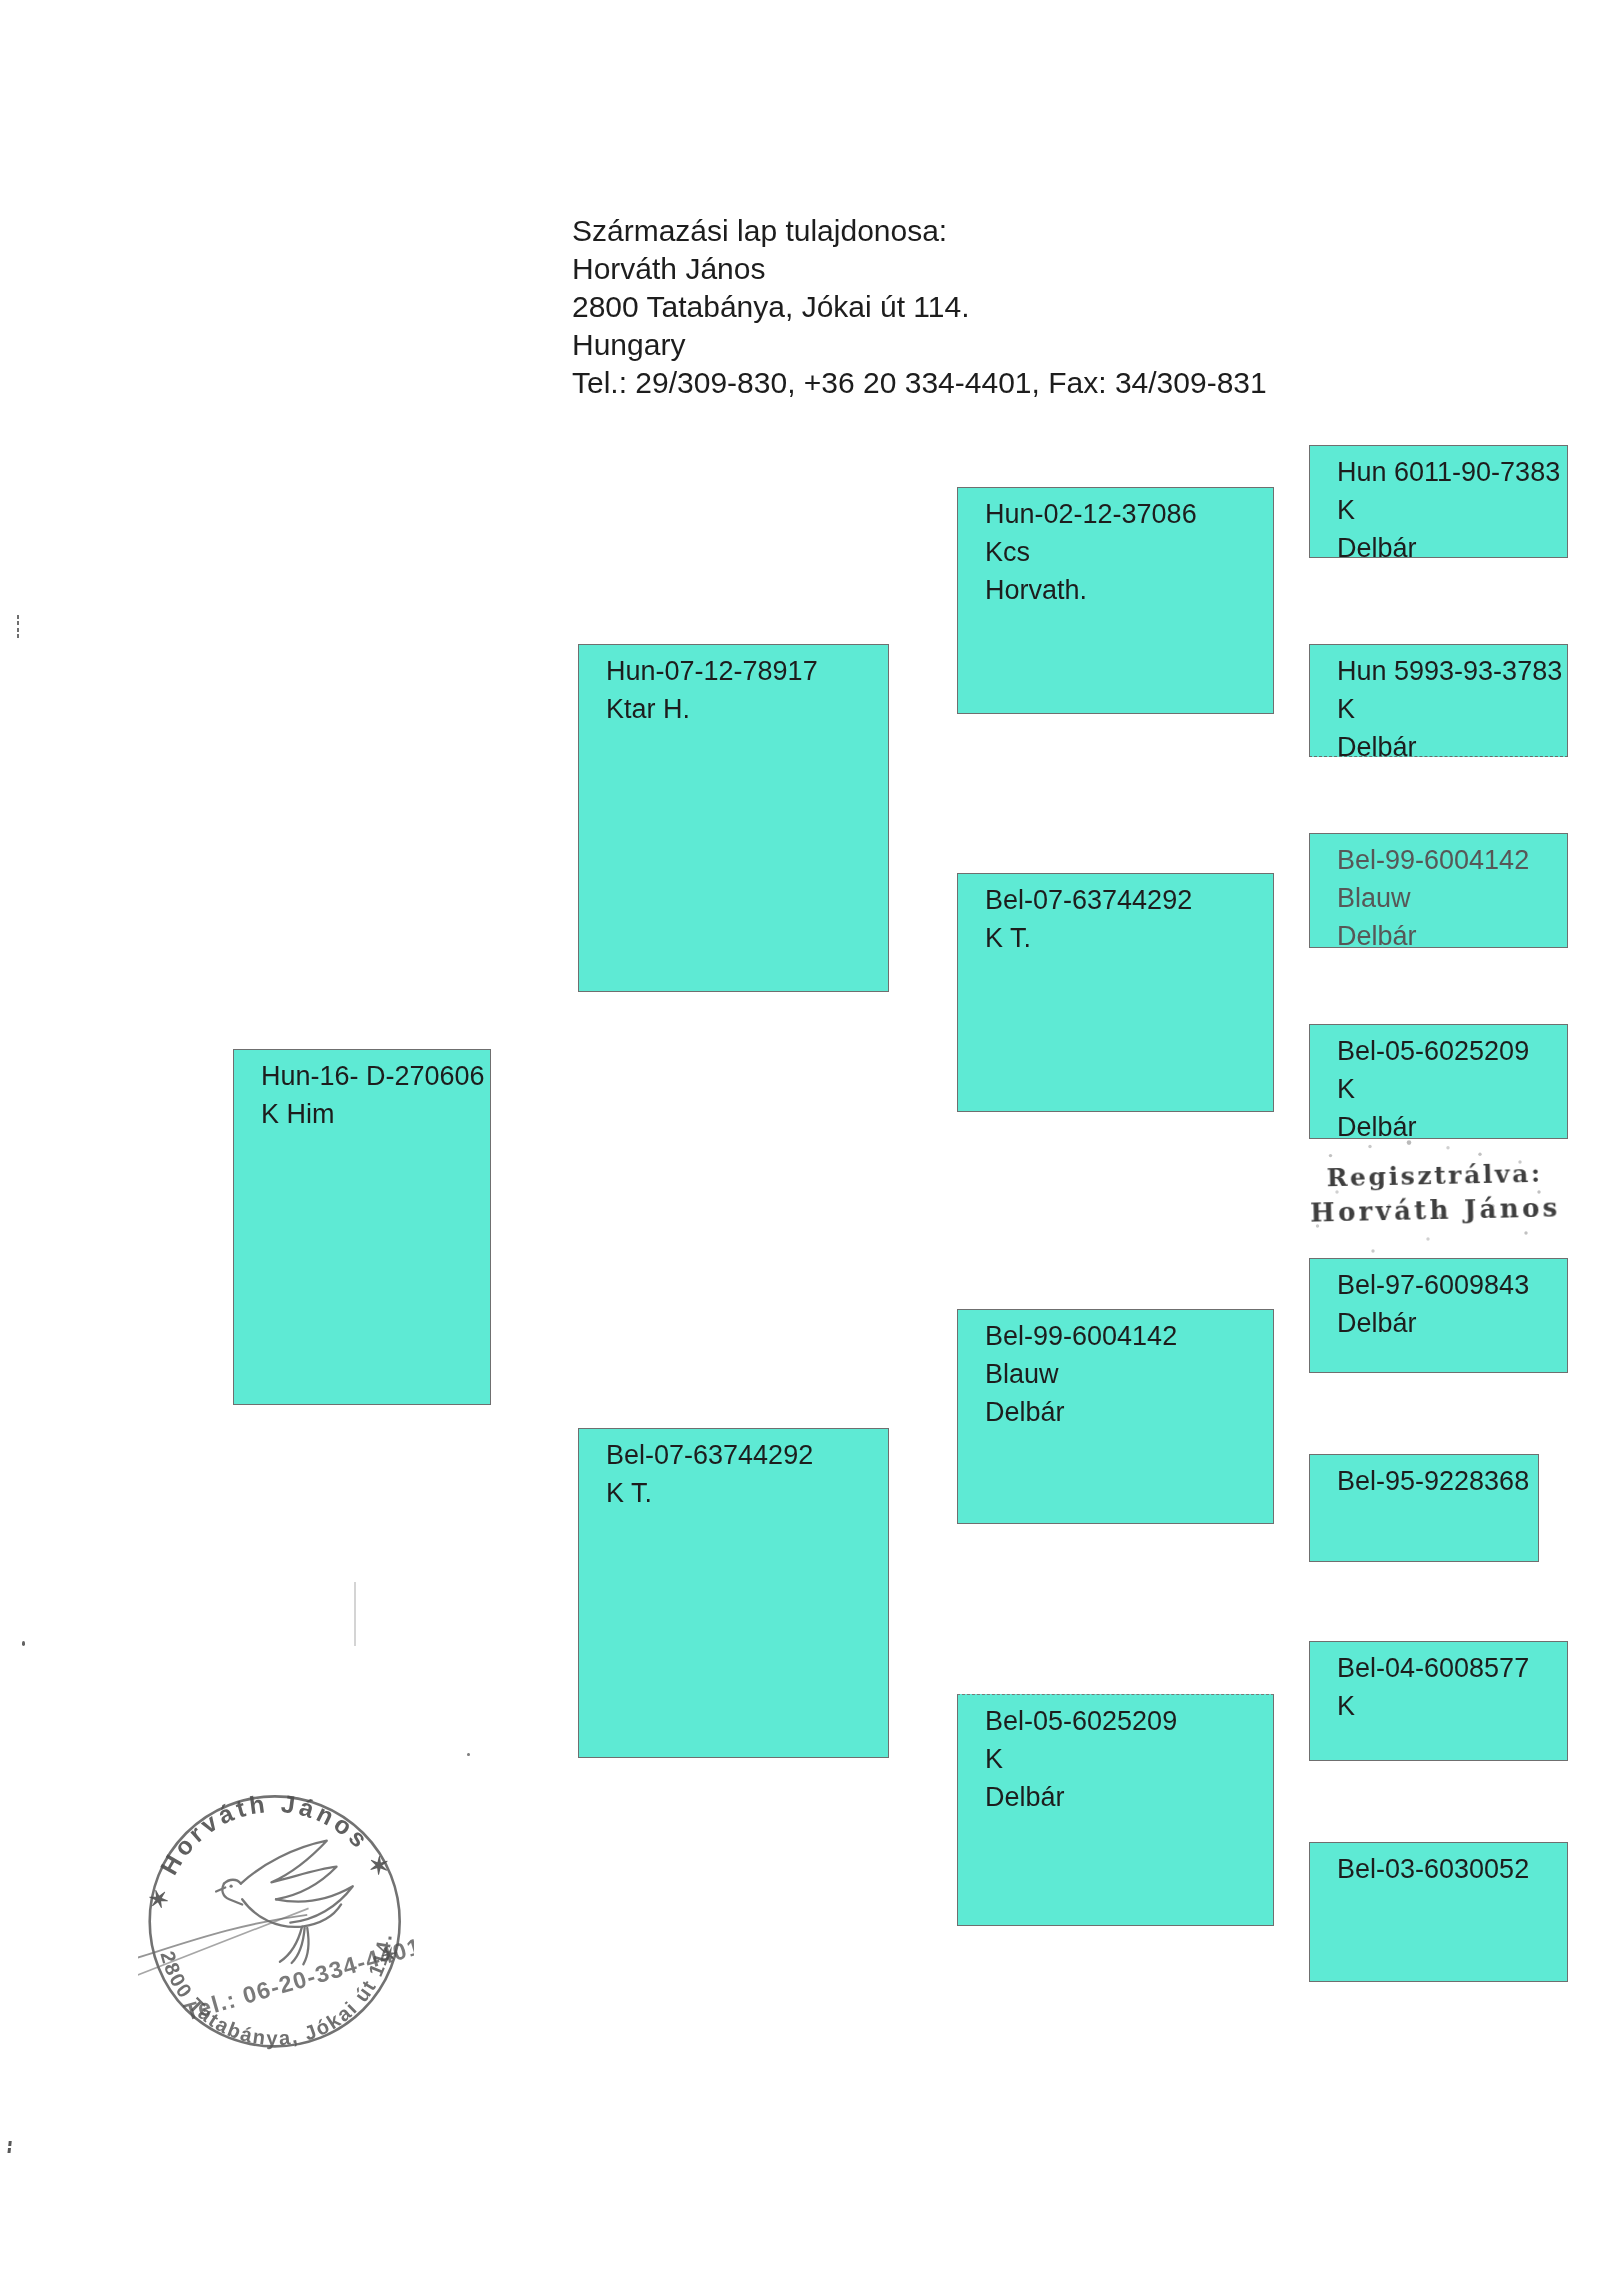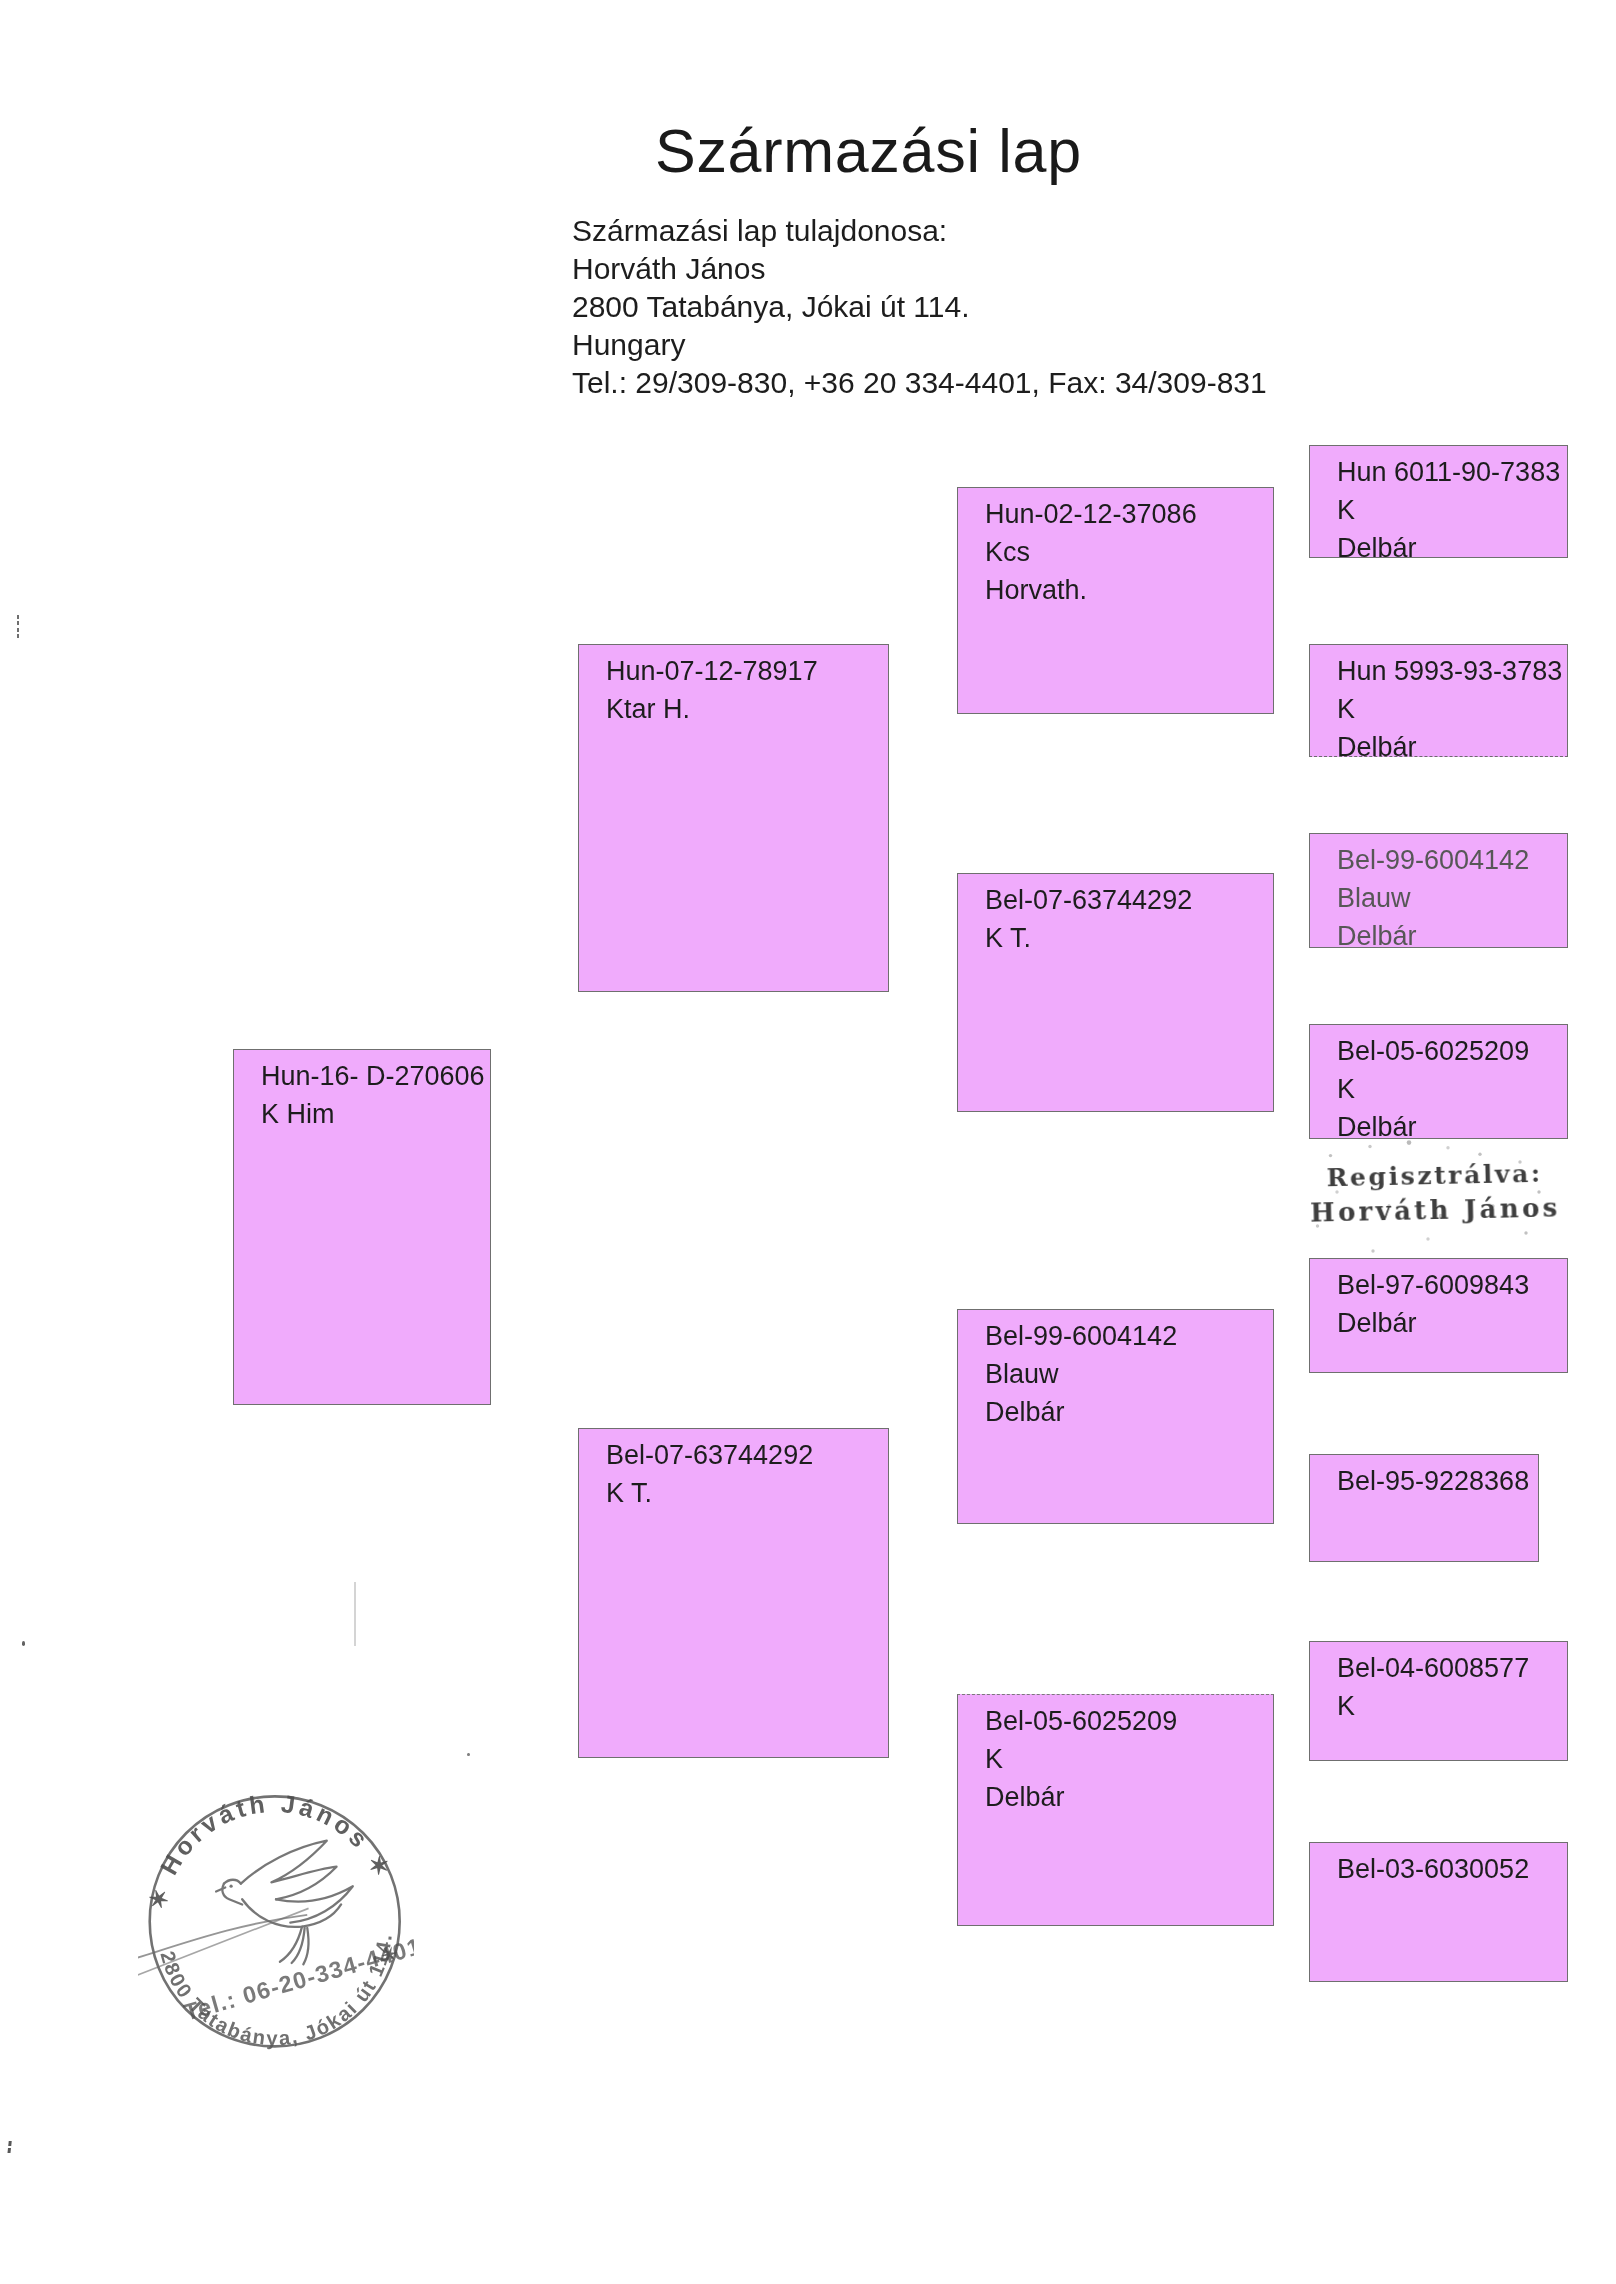--- a/index.html
+++ b/index.html
@@ -26,21 +26,21 @@
     left:572px; top:212px;
     font-size:30px;
     line-height:38px;
     color:#1d1d1d;
     white-space:nowrap;
   }
   .pbox{
     position:absolute;
     box-sizing:border-box;
     border:1.3px solid #6f6f6f;
-    background:#f0abfc;
+    background:#5eead4;
     padding:6.5px 5.2px 0 27px;
     font-size:27px;
     line-height:38px;
     color:#1d1d1d;
     white-space:nowrap;
   }
   .pbox.top-dashed{border-top:1.3px dashed #7a7a7a;}
   .pbox.bottom-dashed{border-bottom:1.3px dashed #6b6b6b;}
   .pbox.gray-text{color:#575757;}
   .reg-stamp{
@@ -89,21 +89,20 @@
     left:7.8px; top:2141px; width:2.6px; height:14.3px; opacity:.9;
     background:repeating-linear-gradient(#444 0 4.6px, transparent 4.6px 7.2px);
     transform:skewX(-6deg);
   }
 </style>
 </head>
 <body>
 
 <div class="page">
 
-  <div class="doc-title">Származási lap</div>
 
   <div class="owner-block">
     <div>Származási lap tulajdonosa:</div>
     <div>Horváth János</div>
     <div>2800 Tatabánya, Jókai út 114.</div>
     <div>Hungary</div>
     <div>Tel.: 29/309-830, +36 20 334-4401, Fax: 34/309-831</div>
   </div>
 
   <div class="pbox" style="left:233px;top:1049px;width:258px;height:356px">

